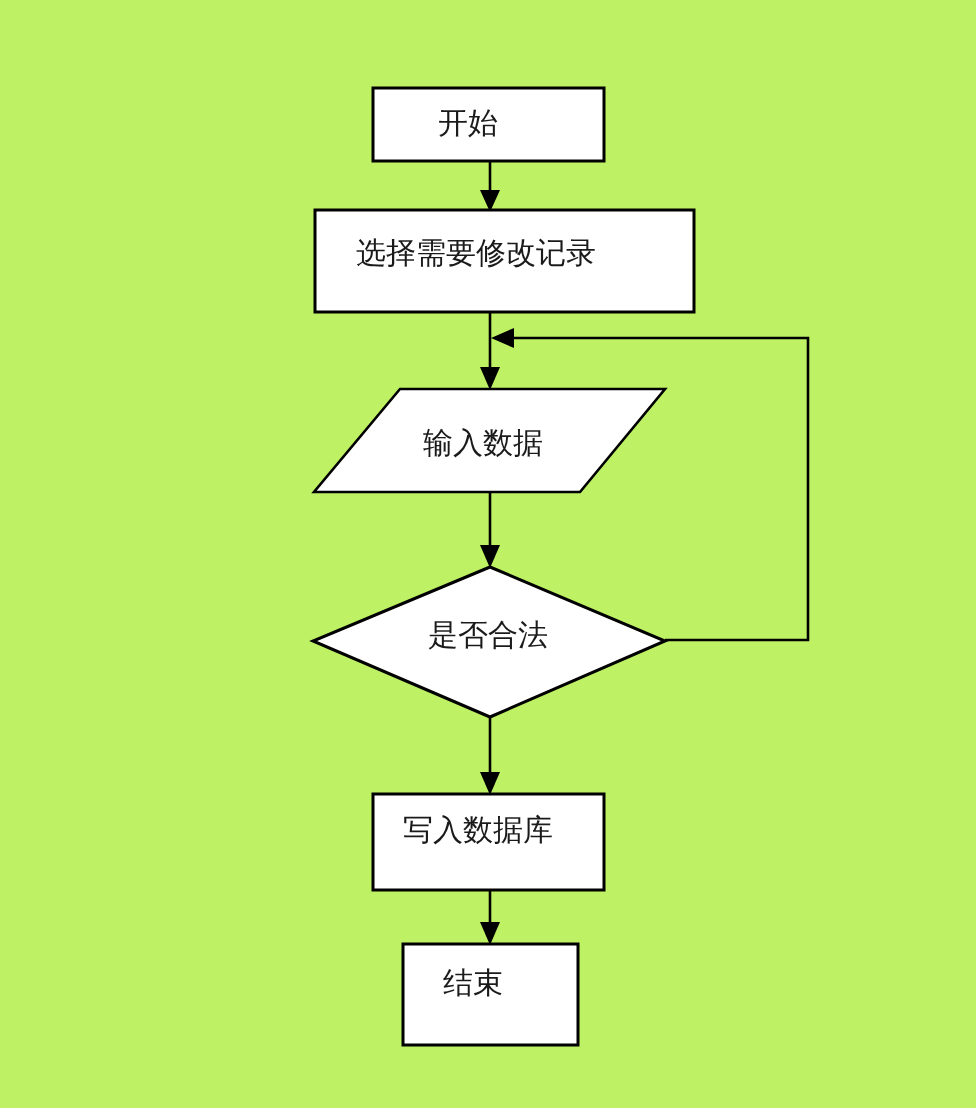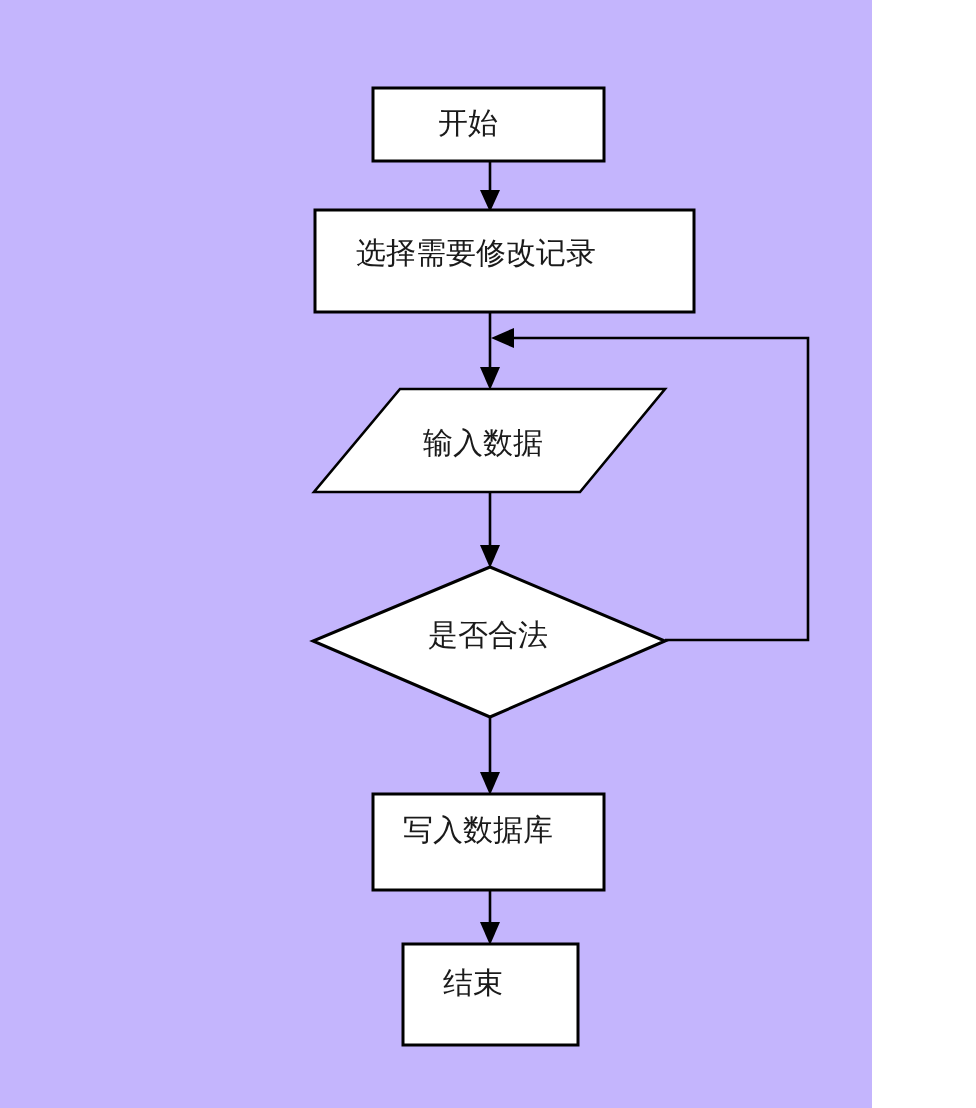--- a/index.html
+++ b/index.html
@@ -6,23 +6,23 @@
   html, body {
     margin: 0;
     padding: 0;
     background: #ffffff;
   }
   body {
     font-family: "Liberation Serif", "DejaVu Serif", serif;
   }
   #flowchart-canvas {
     position: relative;
-    width: 872px;
+    width: 976px;
     height: 1108px;
-    background: #c4b5fd;
+    background: #bef264;
     overflow: hidden;
   }
   svg.flow-svg {
     position: absolute;
     top: 0;
     left: 0;
     width: 976px;
     height: 1108px;
     display: block;
   }

